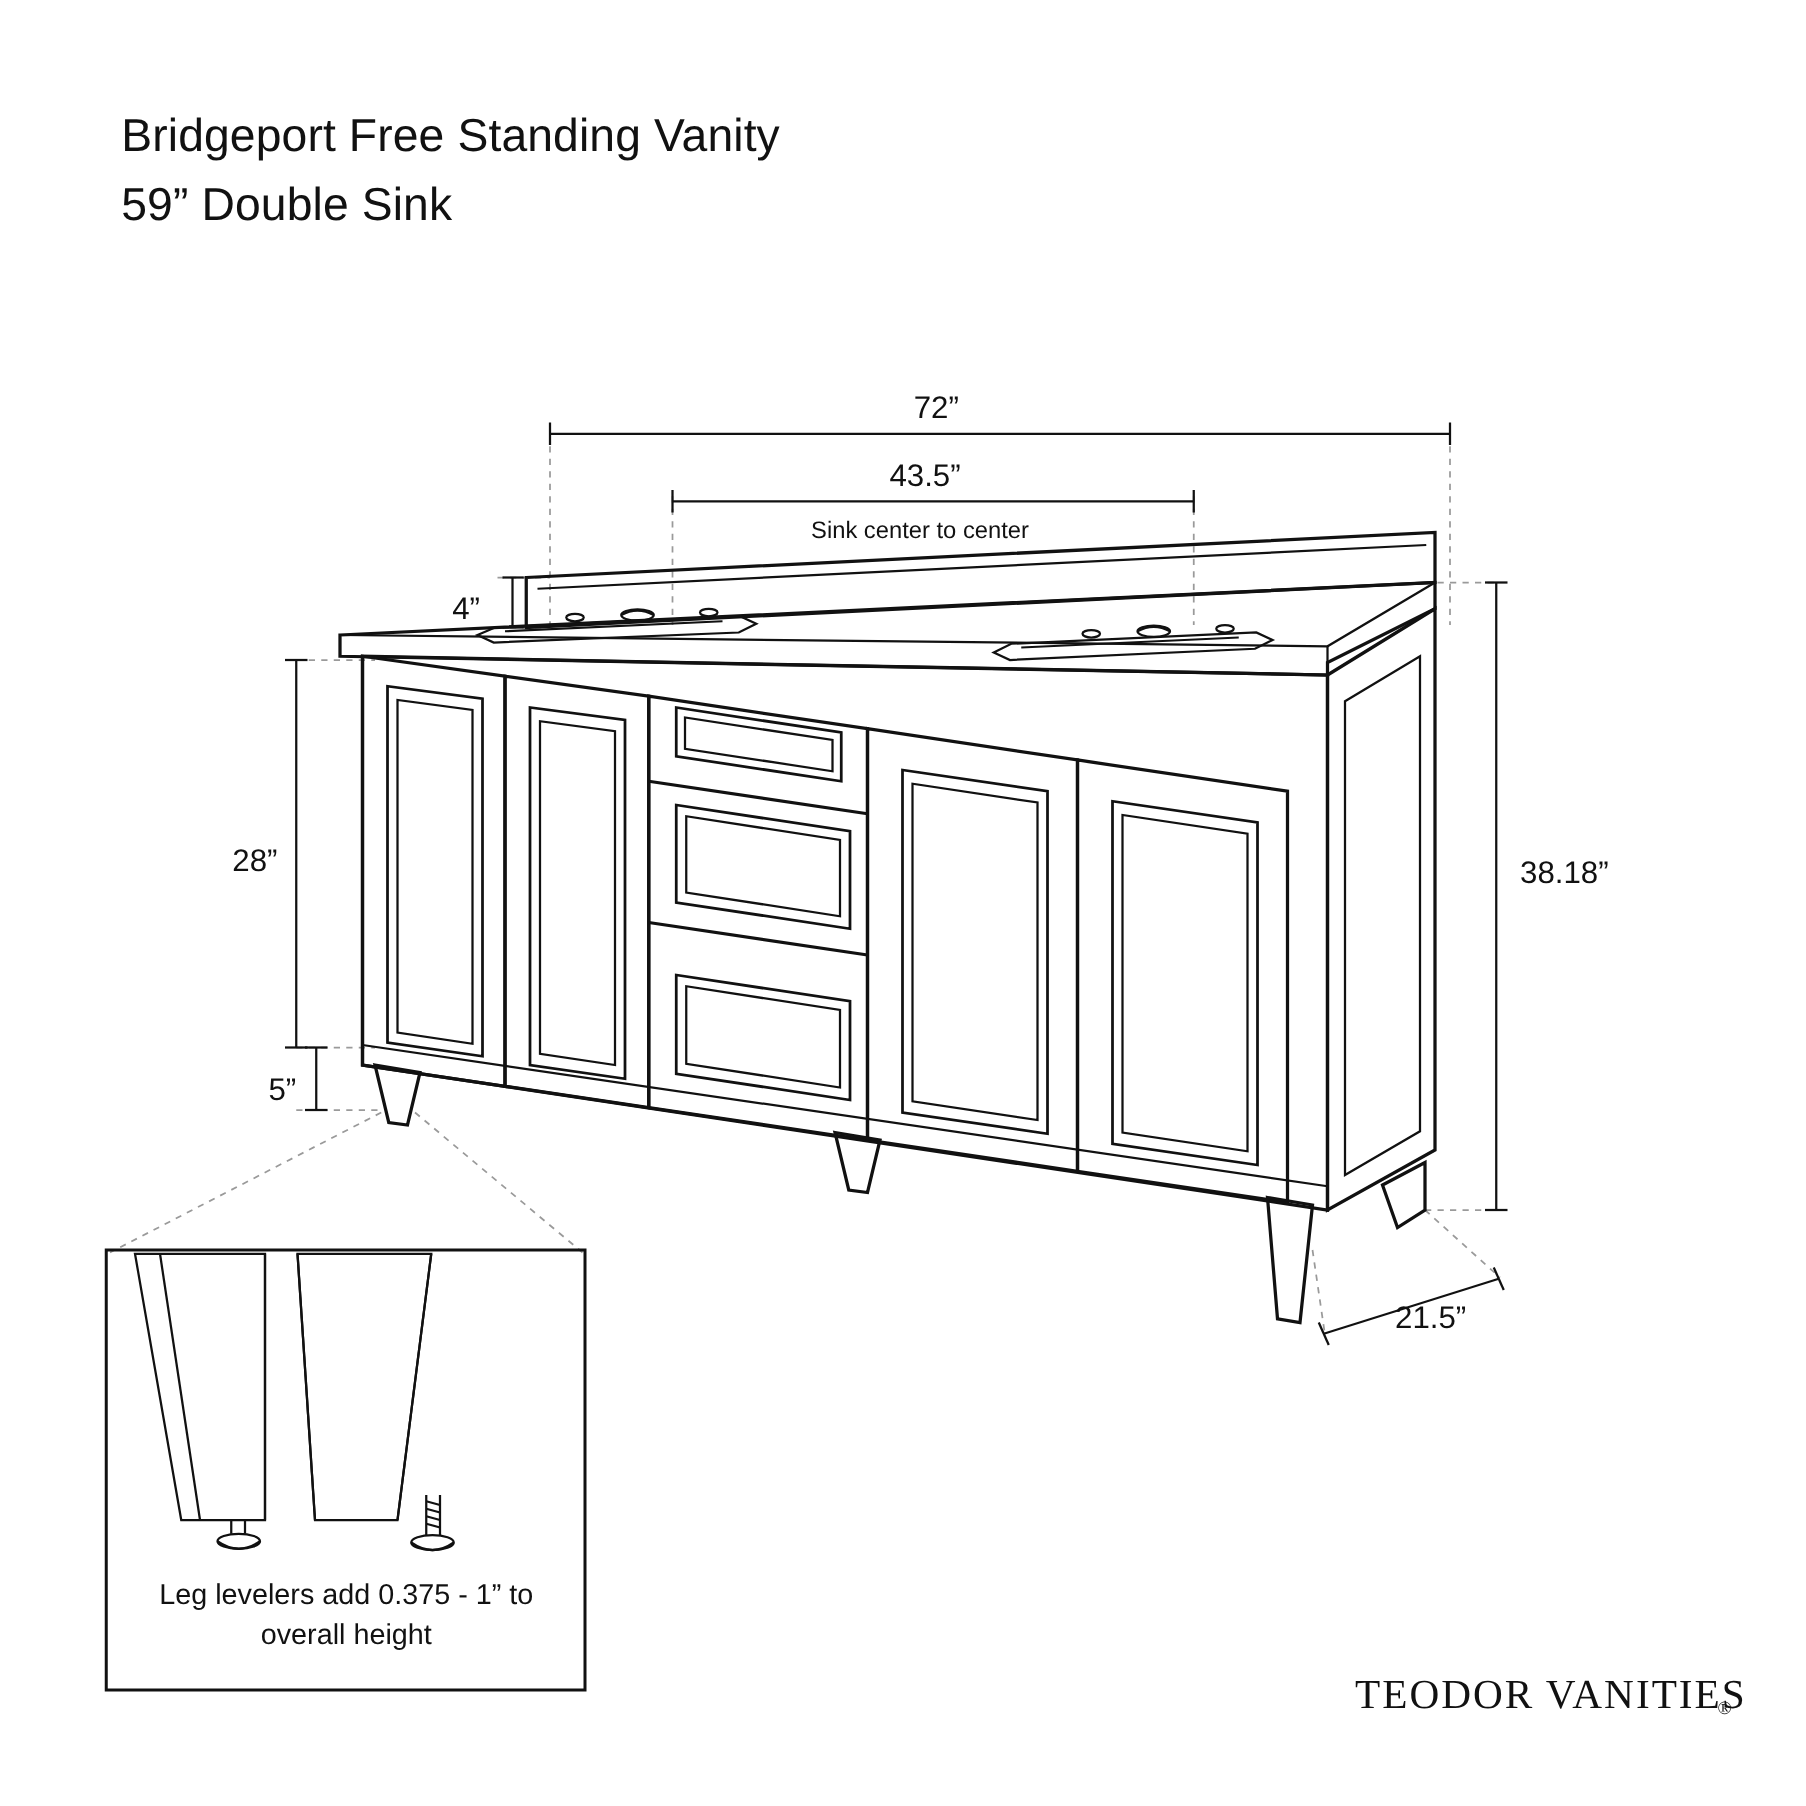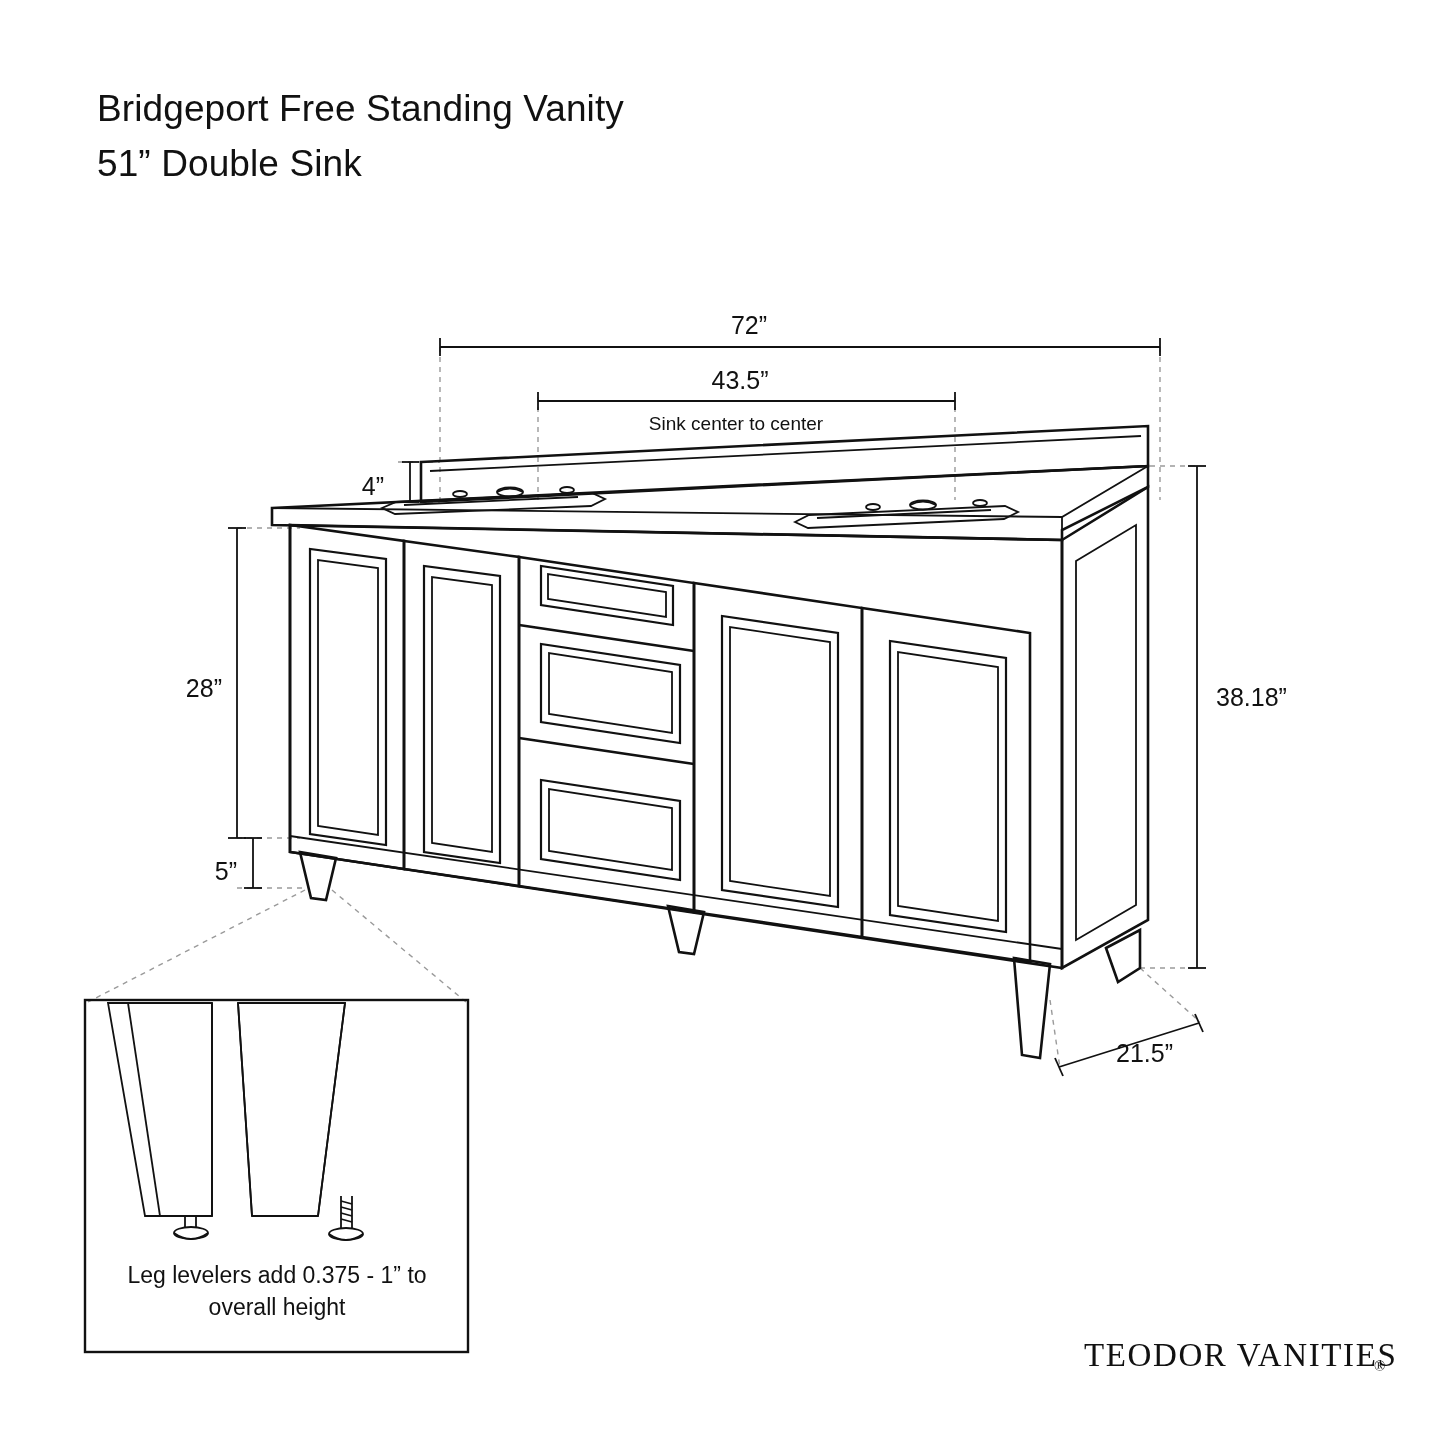--- a/index.html
+++ b/index.html
@@ -76,21 +76,21 @@
   .dimline { fill: none; stroke: #111111; stroke-width: 1.8; }
   .box { fill: none; stroke: #111111; stroke-width: 2.4; }
 </style>
 </head>
 <body>
 
 <div id="stage">
 
   <div class="title-block">
     <div class="title-line">Bridgeport Free Standing Vanity</div>
-    <div class="title-line">51” Double Sink</div>
+    <div class="title-line">59” Double Sink</div>
   </div>
 
   <svg id="drawing" viewBox="0 0 1445 1445">
 
     <g>
 
       <line class="dash" x1="440" y1="347" x2="440" y2="500"></line>
       <line class="dash" x1="1160" y1="347" x2="1160" y2="500"></line>
       <line class="dash" x1="538" y1="397" x2="538" y2="500"></line>
       <line class="dash" x1="955" y1="397" x2="955" y2="500"></line>

